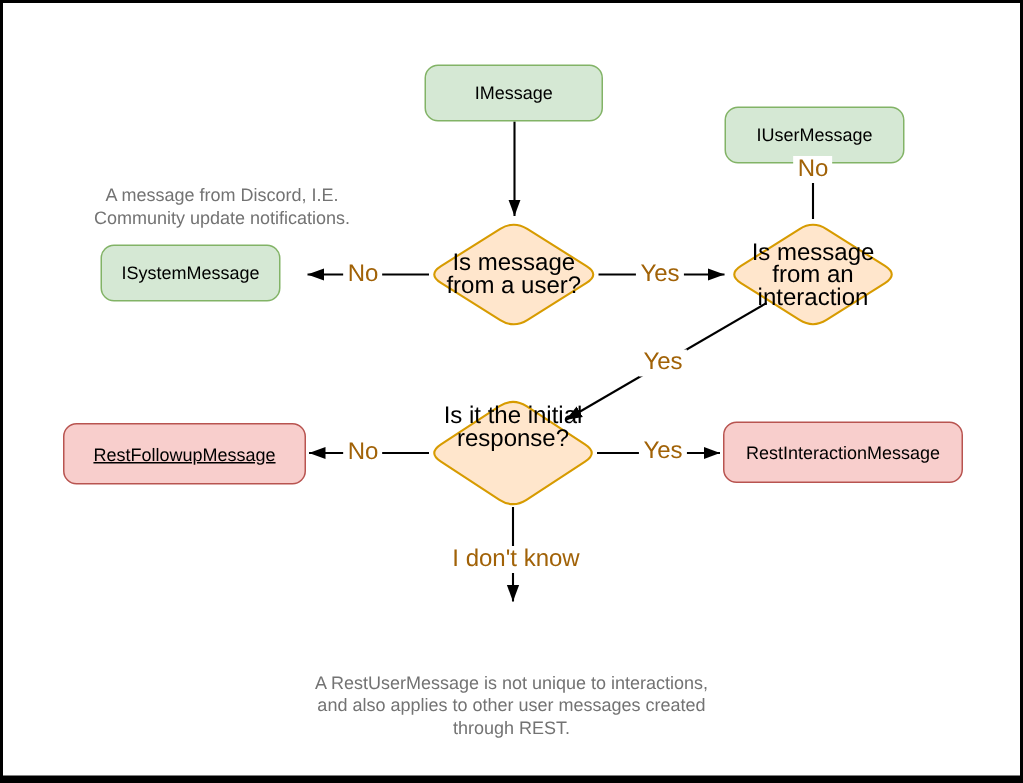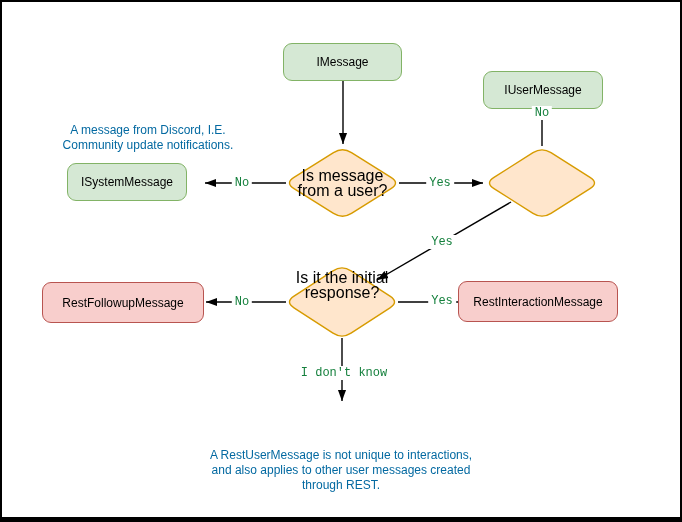--- a/index.html
+++ b/index.html
@@ -49,31 +49,30 @@
     font-size: 16px;
     line-height: 15px;
     color: #000000;
   }
   .diamond-label > span { display: block; width: 104px; }
   .edge-label {
     position: absolute;
     transform: translate(-50%, -50%);
     background: #ffffff;
     padding: 0 3px;
-    font-size: 12px;
-    color: #15803d;
+    font-size: 16px;
+    color: #a16207;
     white-space: nowrap;
-    font-family: Liberation Mono, monospace;
   }
   .note {
     position: absolute;
     font-size: 12px;
     line-height: 15px;
     text-align: center;
-    color: #0369a1;
+    color: #737373;
   }
 </style>
 </head>
 <body>
 
 <div class="frame">
 
   <svg class="connectors" viewBox="0 0 682 522">
     <defs>
       <marker id="arrowhead" viewBox="0 0 10 10" refX="10" refY="5" markerWidth="11" markerHeight="11" markerUnits="userSpaceOnUse" orient="auto">
@@ -100,33 +99,36 @@
   </div>
 
   <div class="node green" style="left:481px; top:41px; width:120px; height:38px;margin-top:28px;">
     <span>IUserMessage</span>
   </div>
 
   <div class="node green" style="left:65px; top:161px; width:120px; height:38px;">
     <span>ISystemMessage</span>
   </div>
 
-  <div class="node red" style="left:40px; top:280px; width:162px; height:41px;">
+  <div class="node red" style="left:40px; top:280px; width:162px; height:41px;text-decoration:underline;">
     <span>RestFollowupMessage</span>
   </div>
 
-  <div class="node red" style="left:456px; top:279px; width:160px; height:41px;">
+  <div class="node red" style="left:480px; top:279px; width:160px; height:41px;">
     <span>RestInteractionMessage</span>
   </div>
 
 
   <div class="diamond-label" style="left:283px; top:145px; width:115px; height:72px;">
     <span>Is message from a user?</span>
   </div>
 
+  <div class="diamond-label" style="left:483px; top:145px; width:114px; height:72px;">
+    <span>Is message from an interaction</span>
+  </div>
 
   <div class="diamond-label" style="left:283px; top:246px; width:114px; height:74px;">
     <span>Is it the initial response?</span>
   </div>
 
   <div class="edge-label" style="left:240px; top:181px;">No</div>
   <div class="edge-label" style="left:438px; top:181px;">Yes</div>
   <div class="edge-label" style="left:540px; top:111px;">No</div>
   <div class="edge-label" style="left:440px; top:240px;">Yes</div>
   <div class="edge-label" style="left:240px; top:300px;">No</div>

